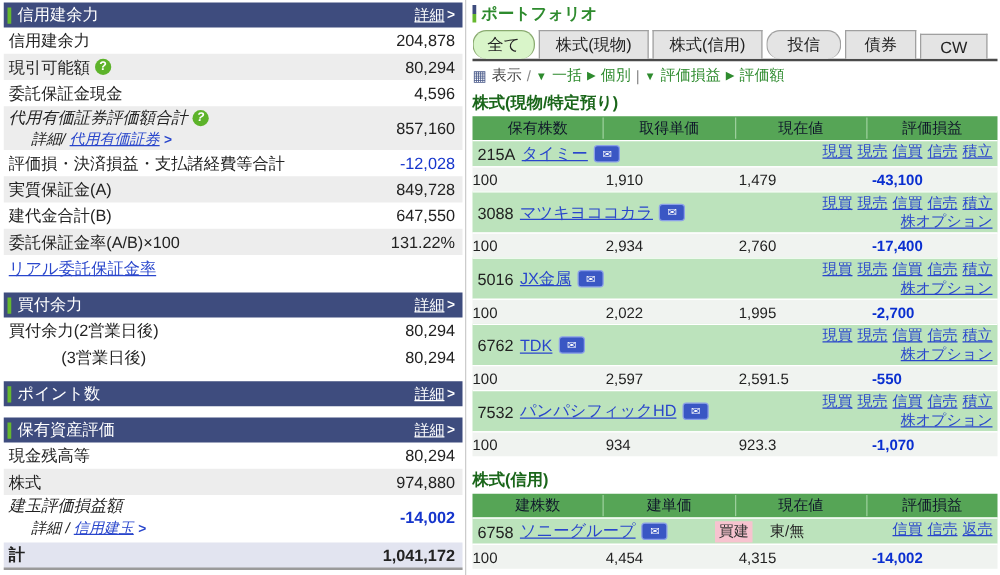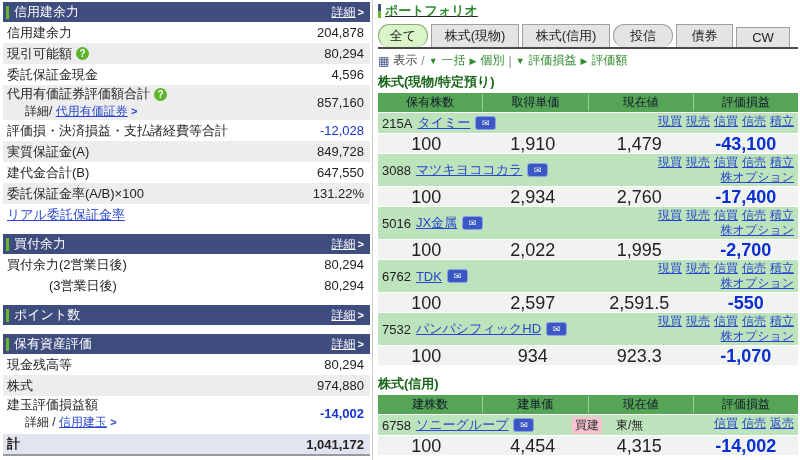--- a/index.html
+++ b/index.html
@@ -16,33 +16,33 @@
   .sec-title { font-size:13px; flex:1; }
   .sec-detail { color:#fff; font-size:12px; text-decoration:underline; cursor:pointer; }
   .sec-arrow { color:#fff; font-size:11px; font-weight:bold; margin-left:2px; text-decoration:none; }
   .lrow { display:flex; justify-content:space-between; align-items:center; min-height:21px; padding:0 6px 0 4px; }
   .lrow.alt { background:#ededed; }
   .lrow.tall { min-height:34px; }
   .llabel { font-size:13px; color:#222; display:flex; align-items:center; gap:4px; }
   .lvalue { font-size:13px; color:#222; }
   .lvalue.neg { color:#1535cc; }
   .lvalue.negbold { color:#1535cc; font-weight:bold; }
-  .lbl-block { display:flex; flex-direction:column; justify-content:center; }
+  .lbl-block { display:flex; flex-direction:column; justify-content:center;font-style:italic; }
   .sub-line { font-size:12px; padding-left:18px; color:#222; }
   .indent { padding-left:42px; }
   .help-icon { display:inline-flex; align-items:center; justify-content:center; width:13px; height:13px;
     border-radius:50%; background:#5db32a; color:#fff; font-size:10px; font-weight:bold; cursor:pointer; flex:none; }
   a.blue-link { color:#2946cc; text-decoration:underline; cursor:pointer; }
   .blue-arrow { color:#2946cc; font-size:11px; font-weight:bold; }
   .total-row { display:flex; justify-content:space-between; align-items:center; height:22px; margin-top:3px;
     background:#e2e4f0; border-bottom:2px solid #9a9a9a; padding:0 6px 0 4px; font-weight:bold; }
 
   
   .right-panel { position:absolute; left:378px; top:2px; width:420px; }
-  .pf-title { display:flex; align-items:center; height:18px;text-decoration:underline; }
+  .pf-title { display:flex; align-items:center; height:18px; }
   .pf-bar { width:3px; height:14px; background:linear-gradient(#3e4c7e 50%, #66b82e 50%); margin-right:4px; }
   .pf-title-text { color:#2e8b2e; font-weight:bold; font-size:13px; }
   .tabs { display:flex; border-bottom:2px solid #4a4a4a; margin-top:4px; align-items:flex-end; }
   .tab { background:#e4e4e4; border:1px solid #a0a0a0; border-bottom:none; text-align:center;
     font-size:13px; padding:2px 0; margin-right:3px; cursor:pointer; color:#222; }
   .tab.active { background:#d9f5c9; border-color:#8aab70;border-radius:11px; }
   .t1{width:50px;} .t2{width:88px;} .t3{width:88px;} .t4{width:60px;border-radius:11px;} .t5{width:57px;} .t6{width:54px; margin-right:0;}
   .toolbar { display:flex; align-items:center; gap:4px; padding:3px 0 2px 0; font-size:12px; color:#444; }
   .grid-icon { color:#4a5a8a; font-size:12px; }
   .tri { color:#2e8b2e; font-size:9px; }
@@ -55,21 +55,21 @@
   .name-row { background:#bce3bc; display:flex; justify-content:space-between; padding:1px 4px;
     min-height:19px; border-top:1px solid #fff; }
   .name-row.two { min-height:32px; }
   .stock-id { display:flex; align-items:center; gap:5px; white-space:nowrap; }
   .stock-code { color:#222; font-size:13px; }
   .mail-icon { display:inline-block; width:21px; height:14px; background:#3a57c4; border:1px solid #8ba0e8;
     border-radius:3px; color:#fff; font-size:9px; line-height:13px; text-align:center; cursor:pointer; flex:none; }
   .actions { text-align:right; font-size:12px; line-height:15px; }
   .actions a { margin-left:4px; }
   .val-row { display:flex; background:#f0f3f0; height:20px; line-height:20px; border-top:1px solid #fff; }
-  .val-row span { flex:1; text-align:center; padding-right:10px; font-size:18px; color:#222; }
+  .val-row span { flex:1; text-align:left; padding-right:10px; font-size:12px; color:#222; }
   .val-row .pl { color:#0a2fd0; font-weight:bold; padding-right:4px; }
   .mrow .stock-id { flex:0 0 190px; }
   .mmid { flex:1; display:flex; align-items:center; gap:14px; font-size:12px; }
   .pos-badge { background:#f7c3cf; padding:0 3px; color:#333; }
   .market { color:#222; }
   .margin-sec { margin-top:8px; }
 </style>
 </head>
 <body>
 

